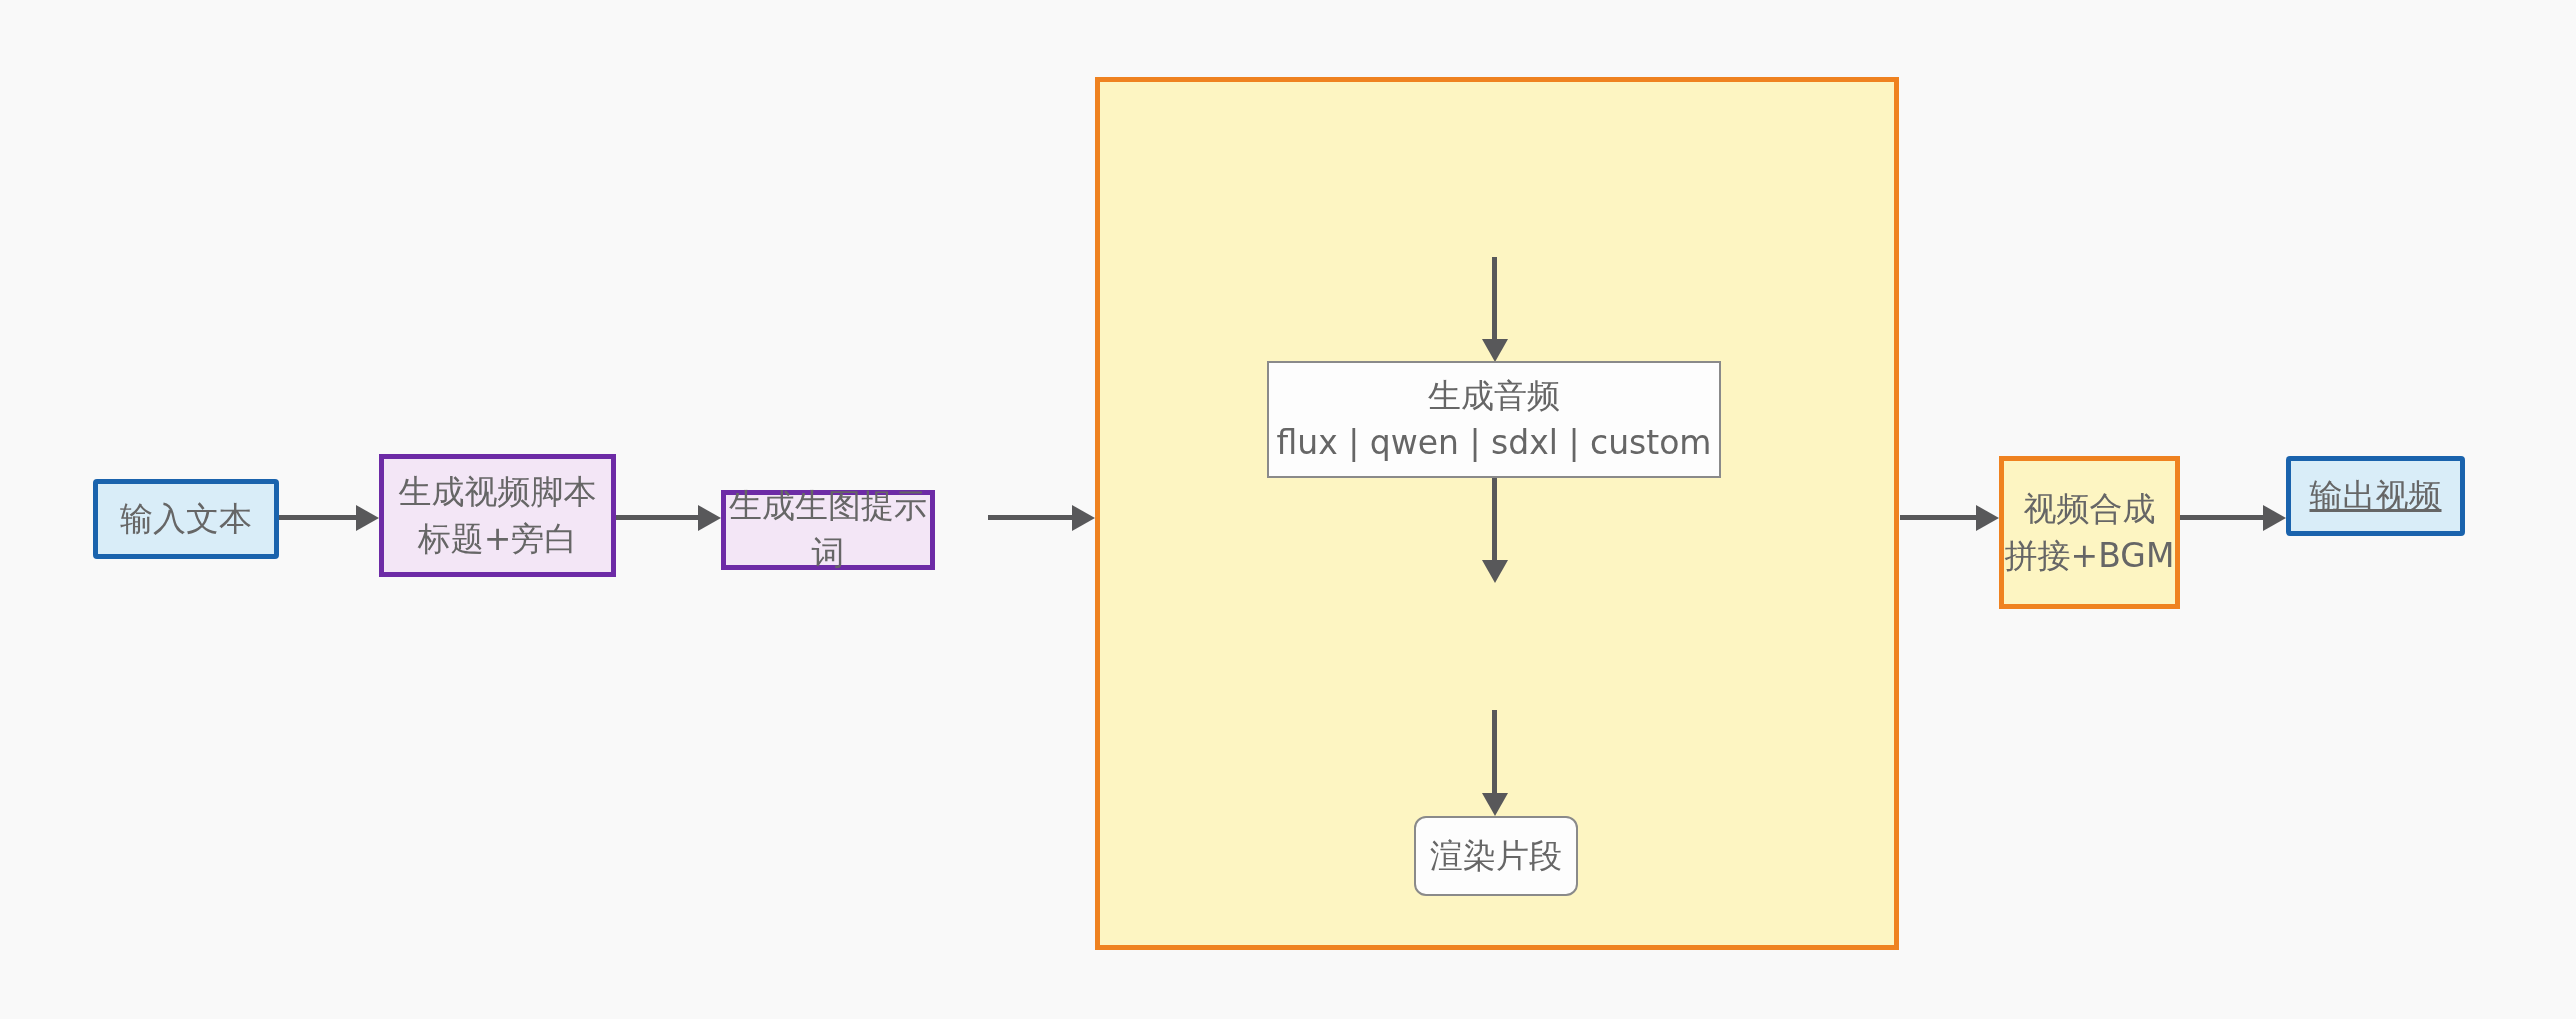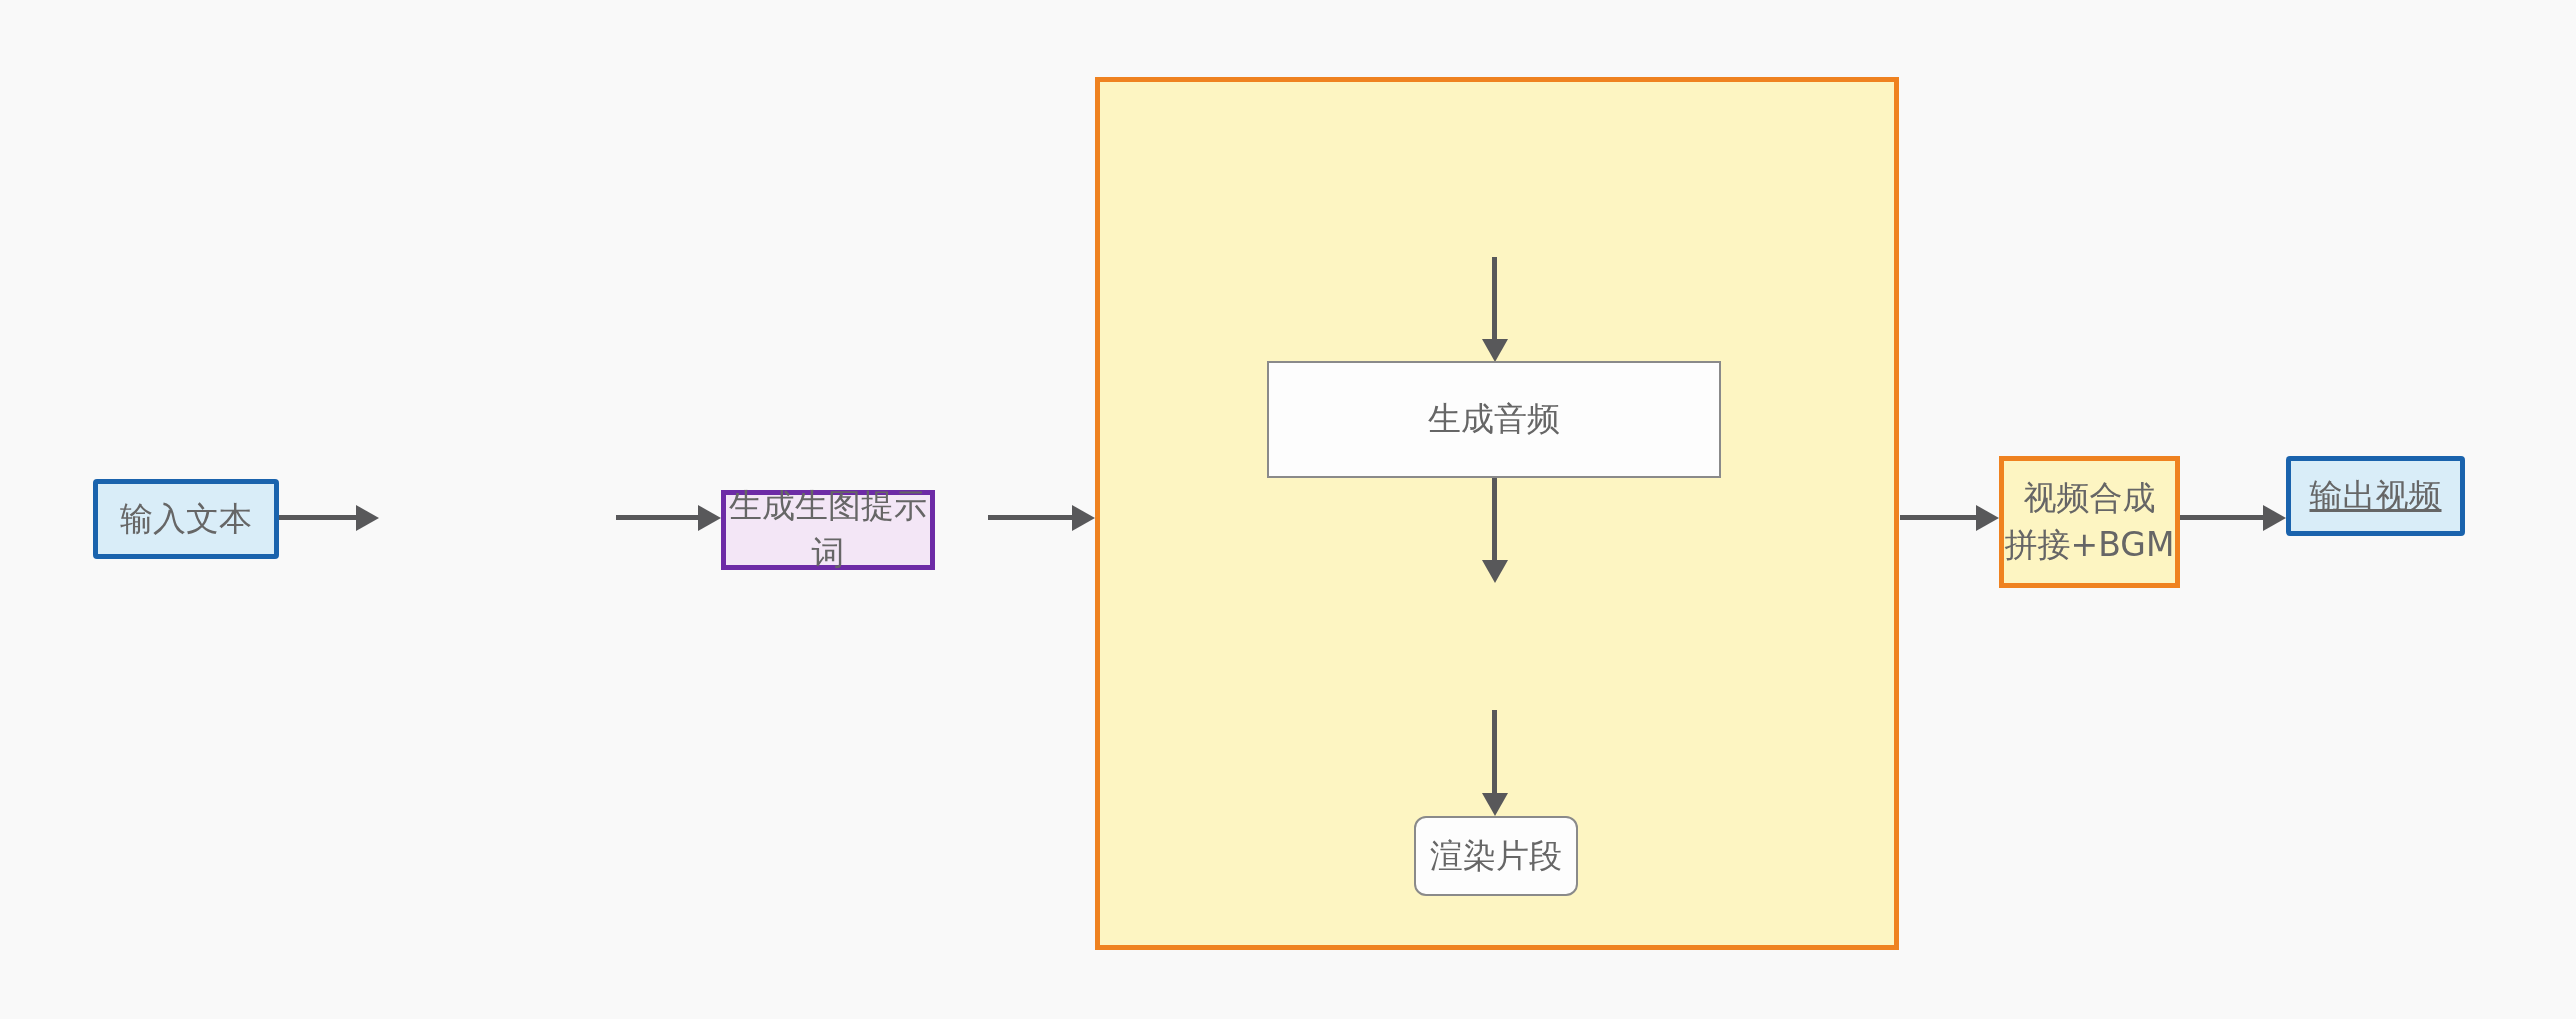--- a/index.html
+++ b/index.html
@@ -81,21 +81,21 @@
     width: 0; height: 0;
     border-left: 13.6px solid transparent;
     border-right: 13.6px solid transparent;
     border-top: 23.6px solid var(--arrow, #58585a);
   }
 
   
   #n-input   { left: 93px;  top: 479px; width: 186px; height: 80px; }
   #n-script  { left: 379px;  top: 454px; width: 237px; height: 123px; }
   #n-prompt  { left: 721px;  top: 490px; width: 214px; height: 80px; }
-  #n-compose { left: 1999px; top: 456px; width: 181px; height: 132px; }
+  #n-compose { left: 1999px; top: 456px; width: 181px; height: 153px; }
   #n-output  { left: 2286px; top: 456px; width: 179px; height: 80px; text-decoration: underline; }
 
   #a1 { left: 279px;  top: 504px; width: 100px; }
   #a2 { left: 616px;  top: 504px; width: 105px; }
   #a3 { left: 988px; top: 504px; width: 107px; }
   #a4 { left: 1900px; top: 504px; width: 99px; }
   #a5 { left: 2180px; top: 504px; width: 106px; }
 
   
   #n-audio  { left: 70px;  top: 55px;  width: 649px; height: 120px; }
@@ -114,20 +114,24 @@
 
   <div class="node pill" id="n-input">
     <span>输入文本</span>
   </div>
 
   <div class="harrow" id="a1">
     <span class="shaft"></span>
     <span class="head"></span>
   </div>
 
+  <div class="node purple" id="n-script">
+    <span>生成视频脚本</span>
+    <span>标题+旁白</span>
+  </div>
 
   <div class="harrow" id="a2">
     <span class="shaft"></span>
     <span class="head"></span>
   </div>
 
   <div class="node purple" id="n-prompt">
     <span>生成生图提示词</span>
   </div>
 
@@ -139,20 +143,21 @@
   <div class="group">
 
 
     <div class="varrow" id="v1">
       <span class="shaft"></span>
       <span class="head"></span>
     </div>
 
     <div class="node whitebox" id="n-image">
       <span>生成音频</span>
+      <span>flux | qwen | sdxl | custom</span>
     </div>
 
     <div class="varrow" id="v2">
       <span class="shaft"></span>
       <span class="head"></span>
     </div>
 
 
     <div class="varrow" id="v3">
       <span class="shaft"></span>

